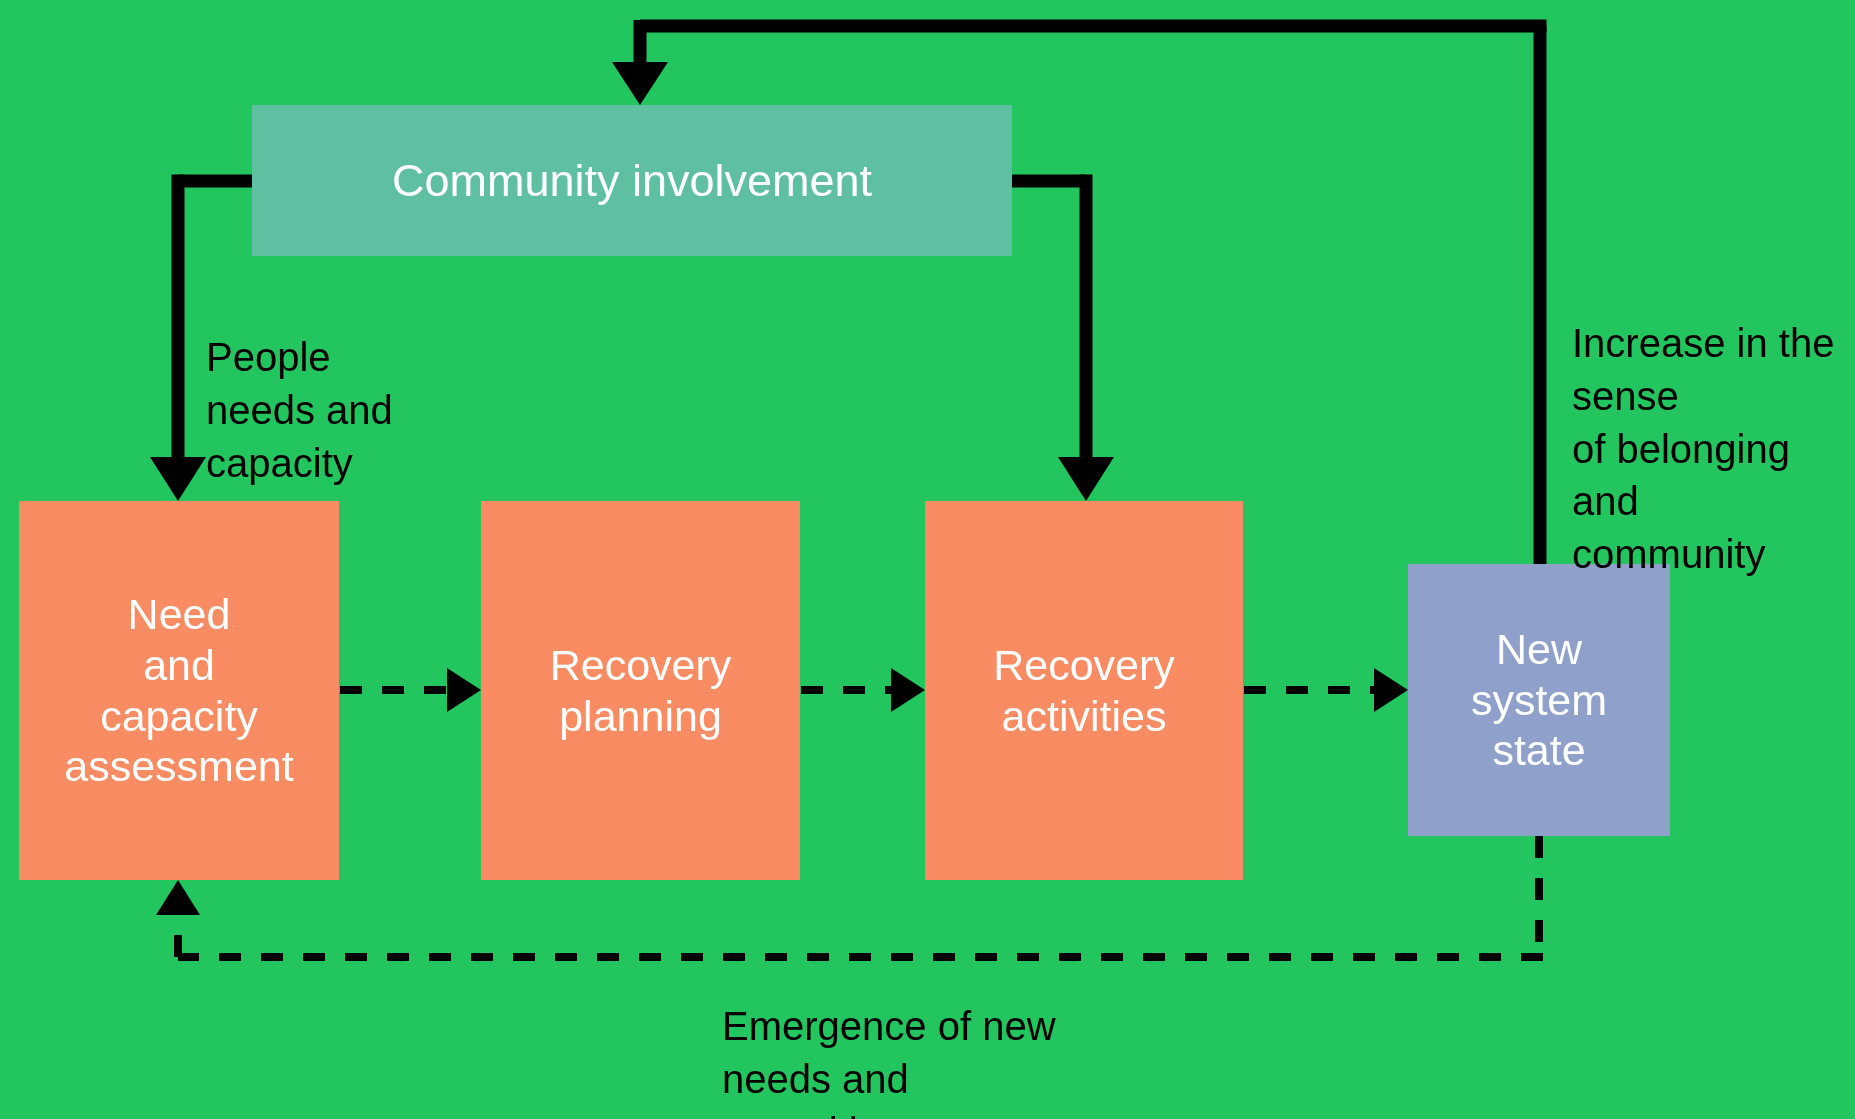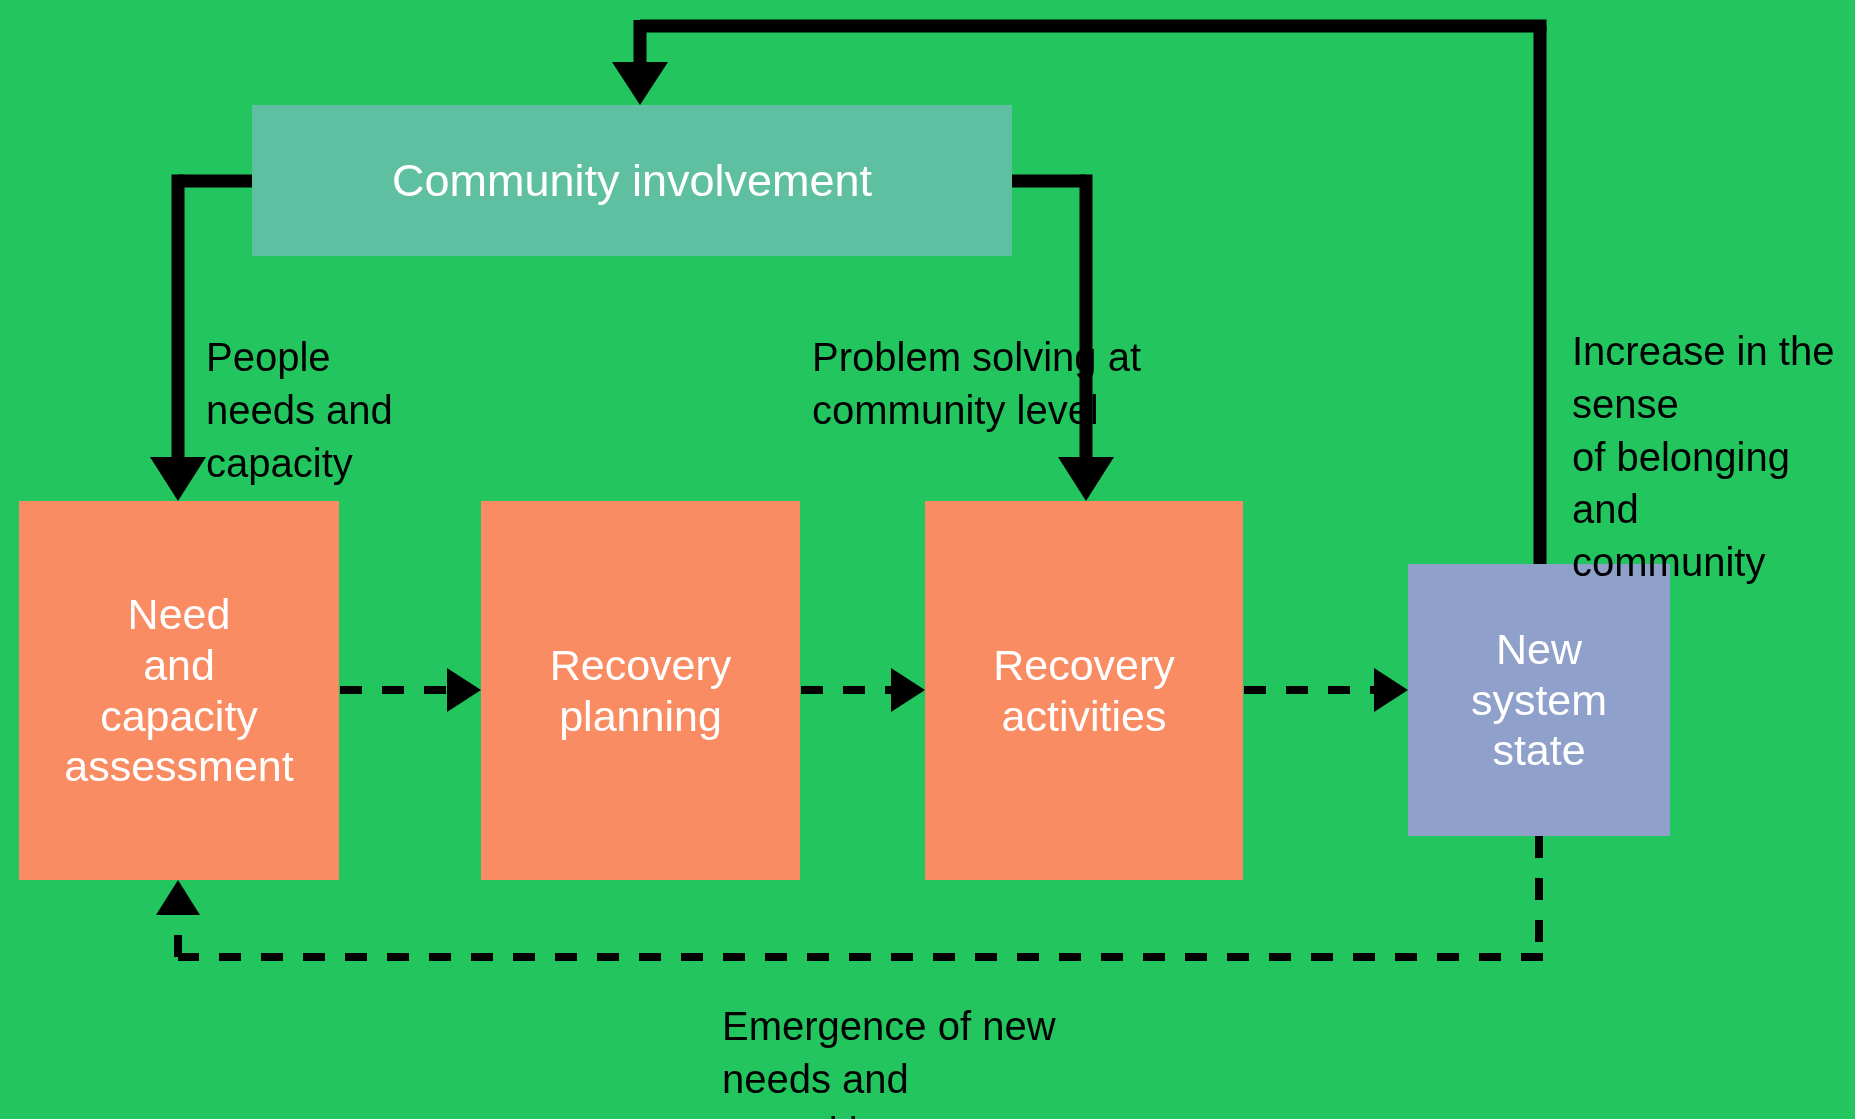--- a/index.html
+++ b/index.html
@@ -84,21 +84,20 @@
     left: 206px;
     top: 331px;
   }
   .label-problem {
     left: 812px;
     top: 331px;
   }
   .label-increase {
     left: 1572px;
     top: 317px;
-    margin-top: 8px;
   }
   .label-emergence {
     left: 722px;
     top: 1000px;
   }
 </style>
 </head>
 <body>
 
 <div id="canvas">
@@ -176,22 +175,20 @@
   <div class="node node-blue" style="background:#8FA0CB;">
     <span>New
 system
 state</span>
   </div>
 
   <div class="edge-label label-people">People
 needs and
 capacity</div>
 
-  <div class="edge-label label-problem">Problem solving at
-community level</div>
 
   <div class="edge-label label-increase">Increase in the sense
 of belonging and
 community</div>
 
   <div class="edge-label label-emergence">Emergence of new
 needs and
 capacities</div>
 
 </div>

